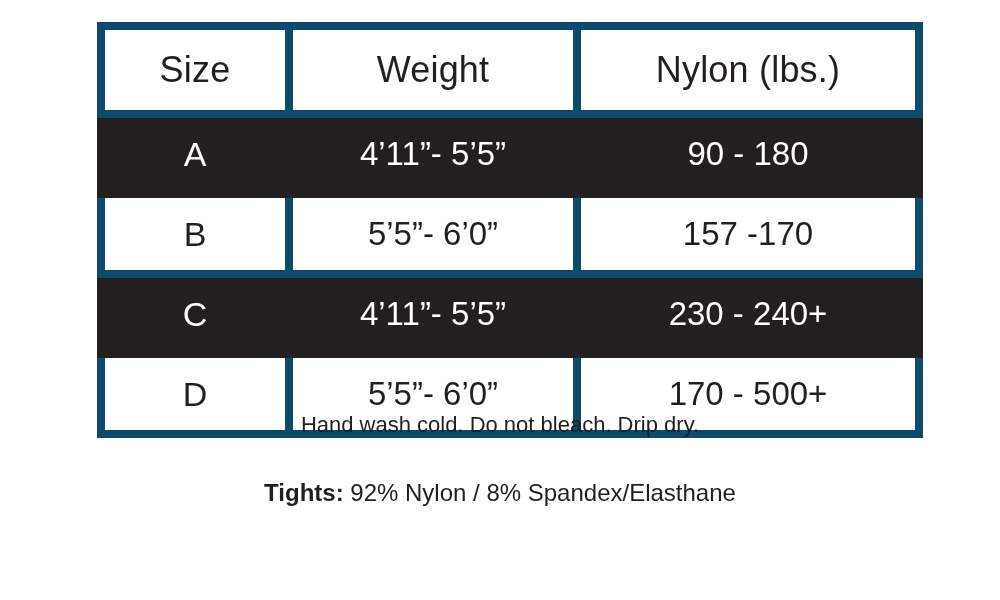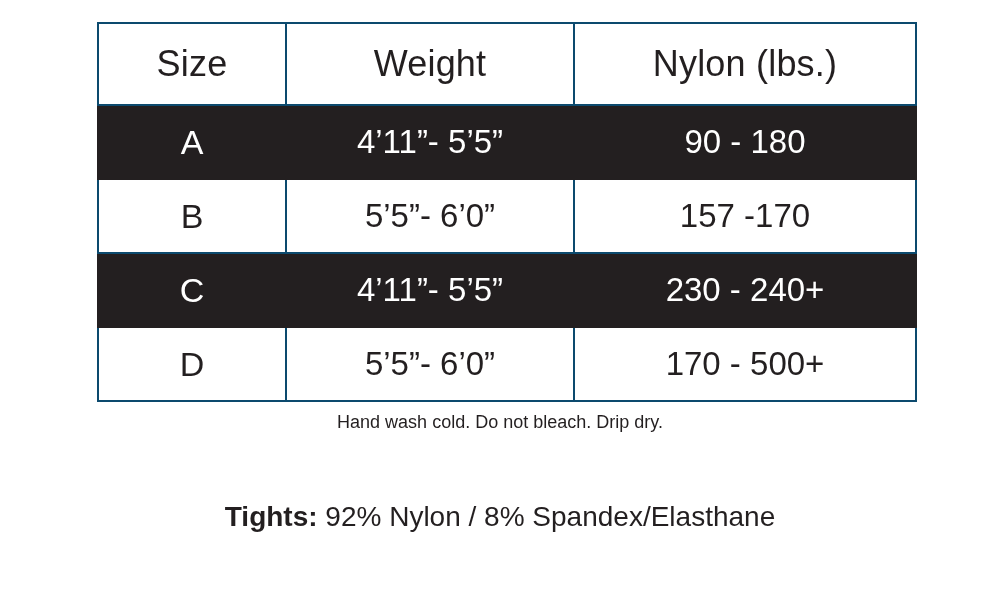--- a/index.html
+++ b/index.html
@@ -29,21 +29,21 @@
   }
 
   table.size-chart {
     border-collapse: collapse;
     width: 818px;
     table-layout: fixed;
   }
 
   table.size-chart th,
   table.size-chart td {
-    border: 2px solid #0c4a6e;
+    border: 8px solid #0c4a6e;
     text-align: center;
     vertical-align: middle;
     font-weight: normal;
     color: #231f20;
     background: #ffffff;
   }
 
   
   col.c-size   { width: 188px; }
   col.c-height { width: 288px; }
@@ -89,28 +89,28 @@
   }
 
   .care-title .reg {
     font-size: 16px;
     vertical-align: super;
     font-weight: bold;
   }
 
   .care-instructions {
     margin-top: 14px;
-    font-size: 18px;
+    font-size: 22px;
     color: #231f20;
     line-height: 1.15;
   }
 
   .fabric {
-    margin-top: 68px;
-    font-size: 28px;
+    margin-top: 42px;
+    font-size: 24px;
     color: #231f20;
     line-height: 1.15;
   }
 
   .fabric .label {
     font-weight: bold;
   }
 </style>
 </head>
 <body>

